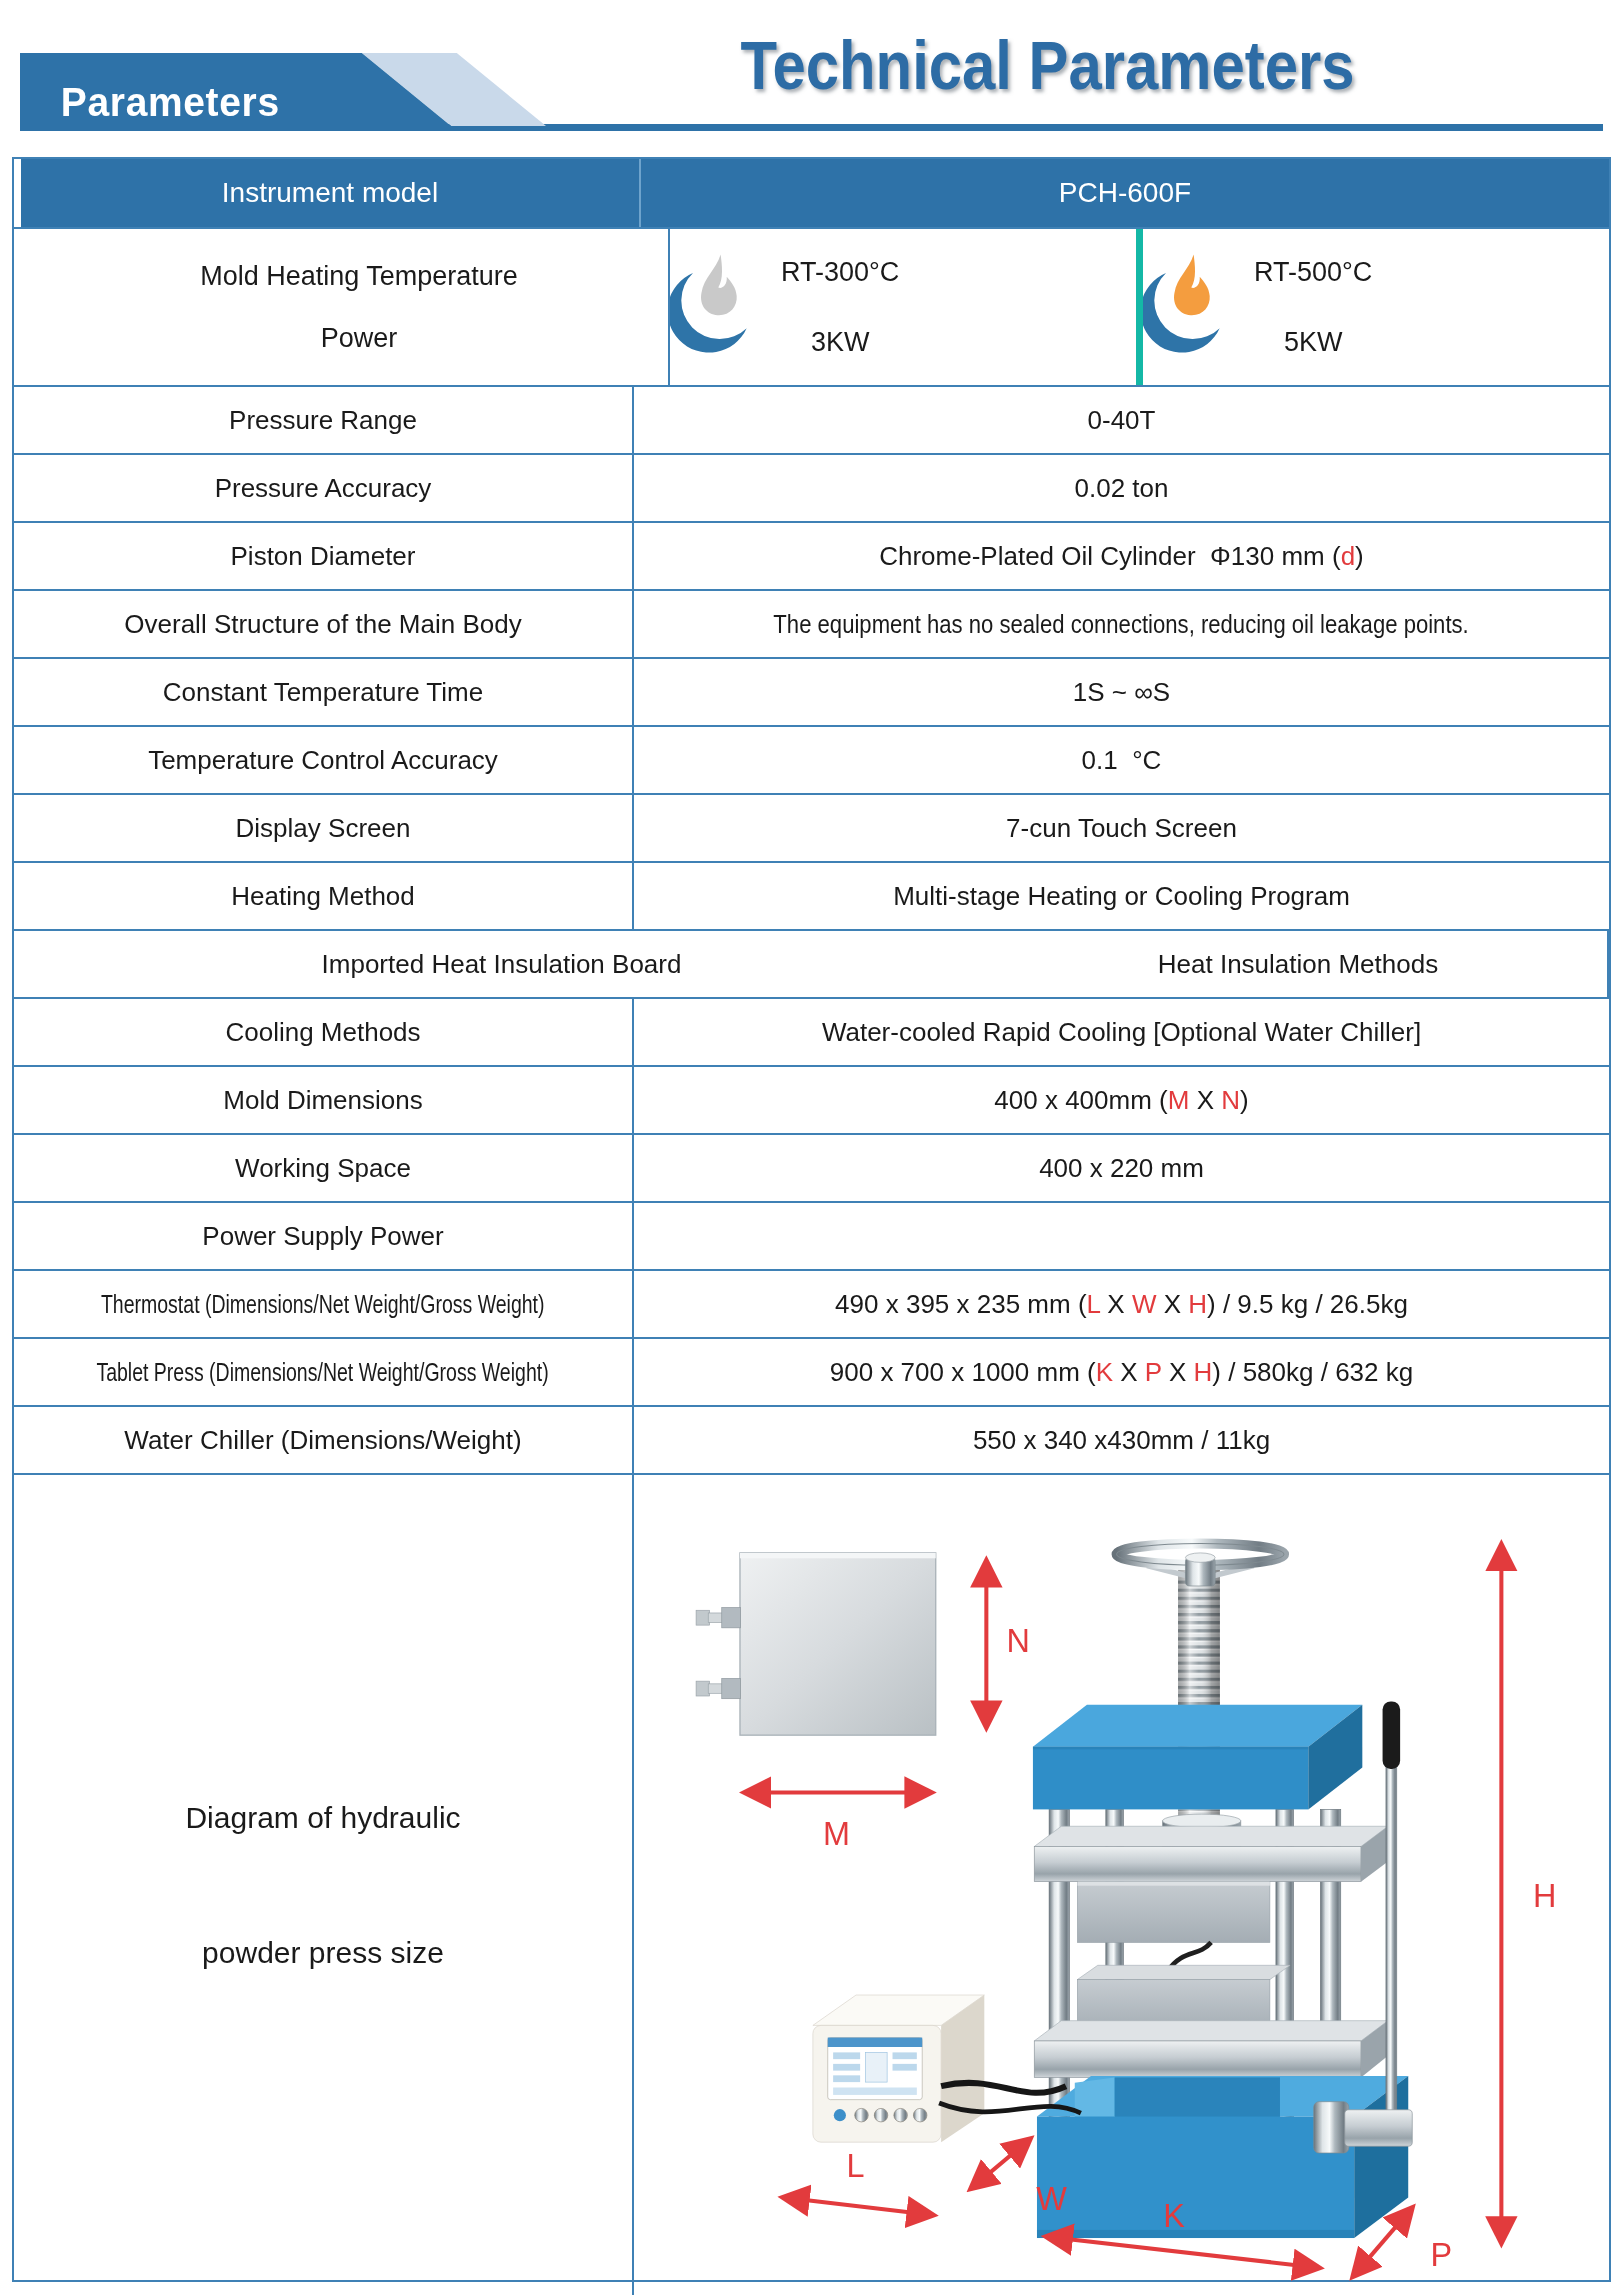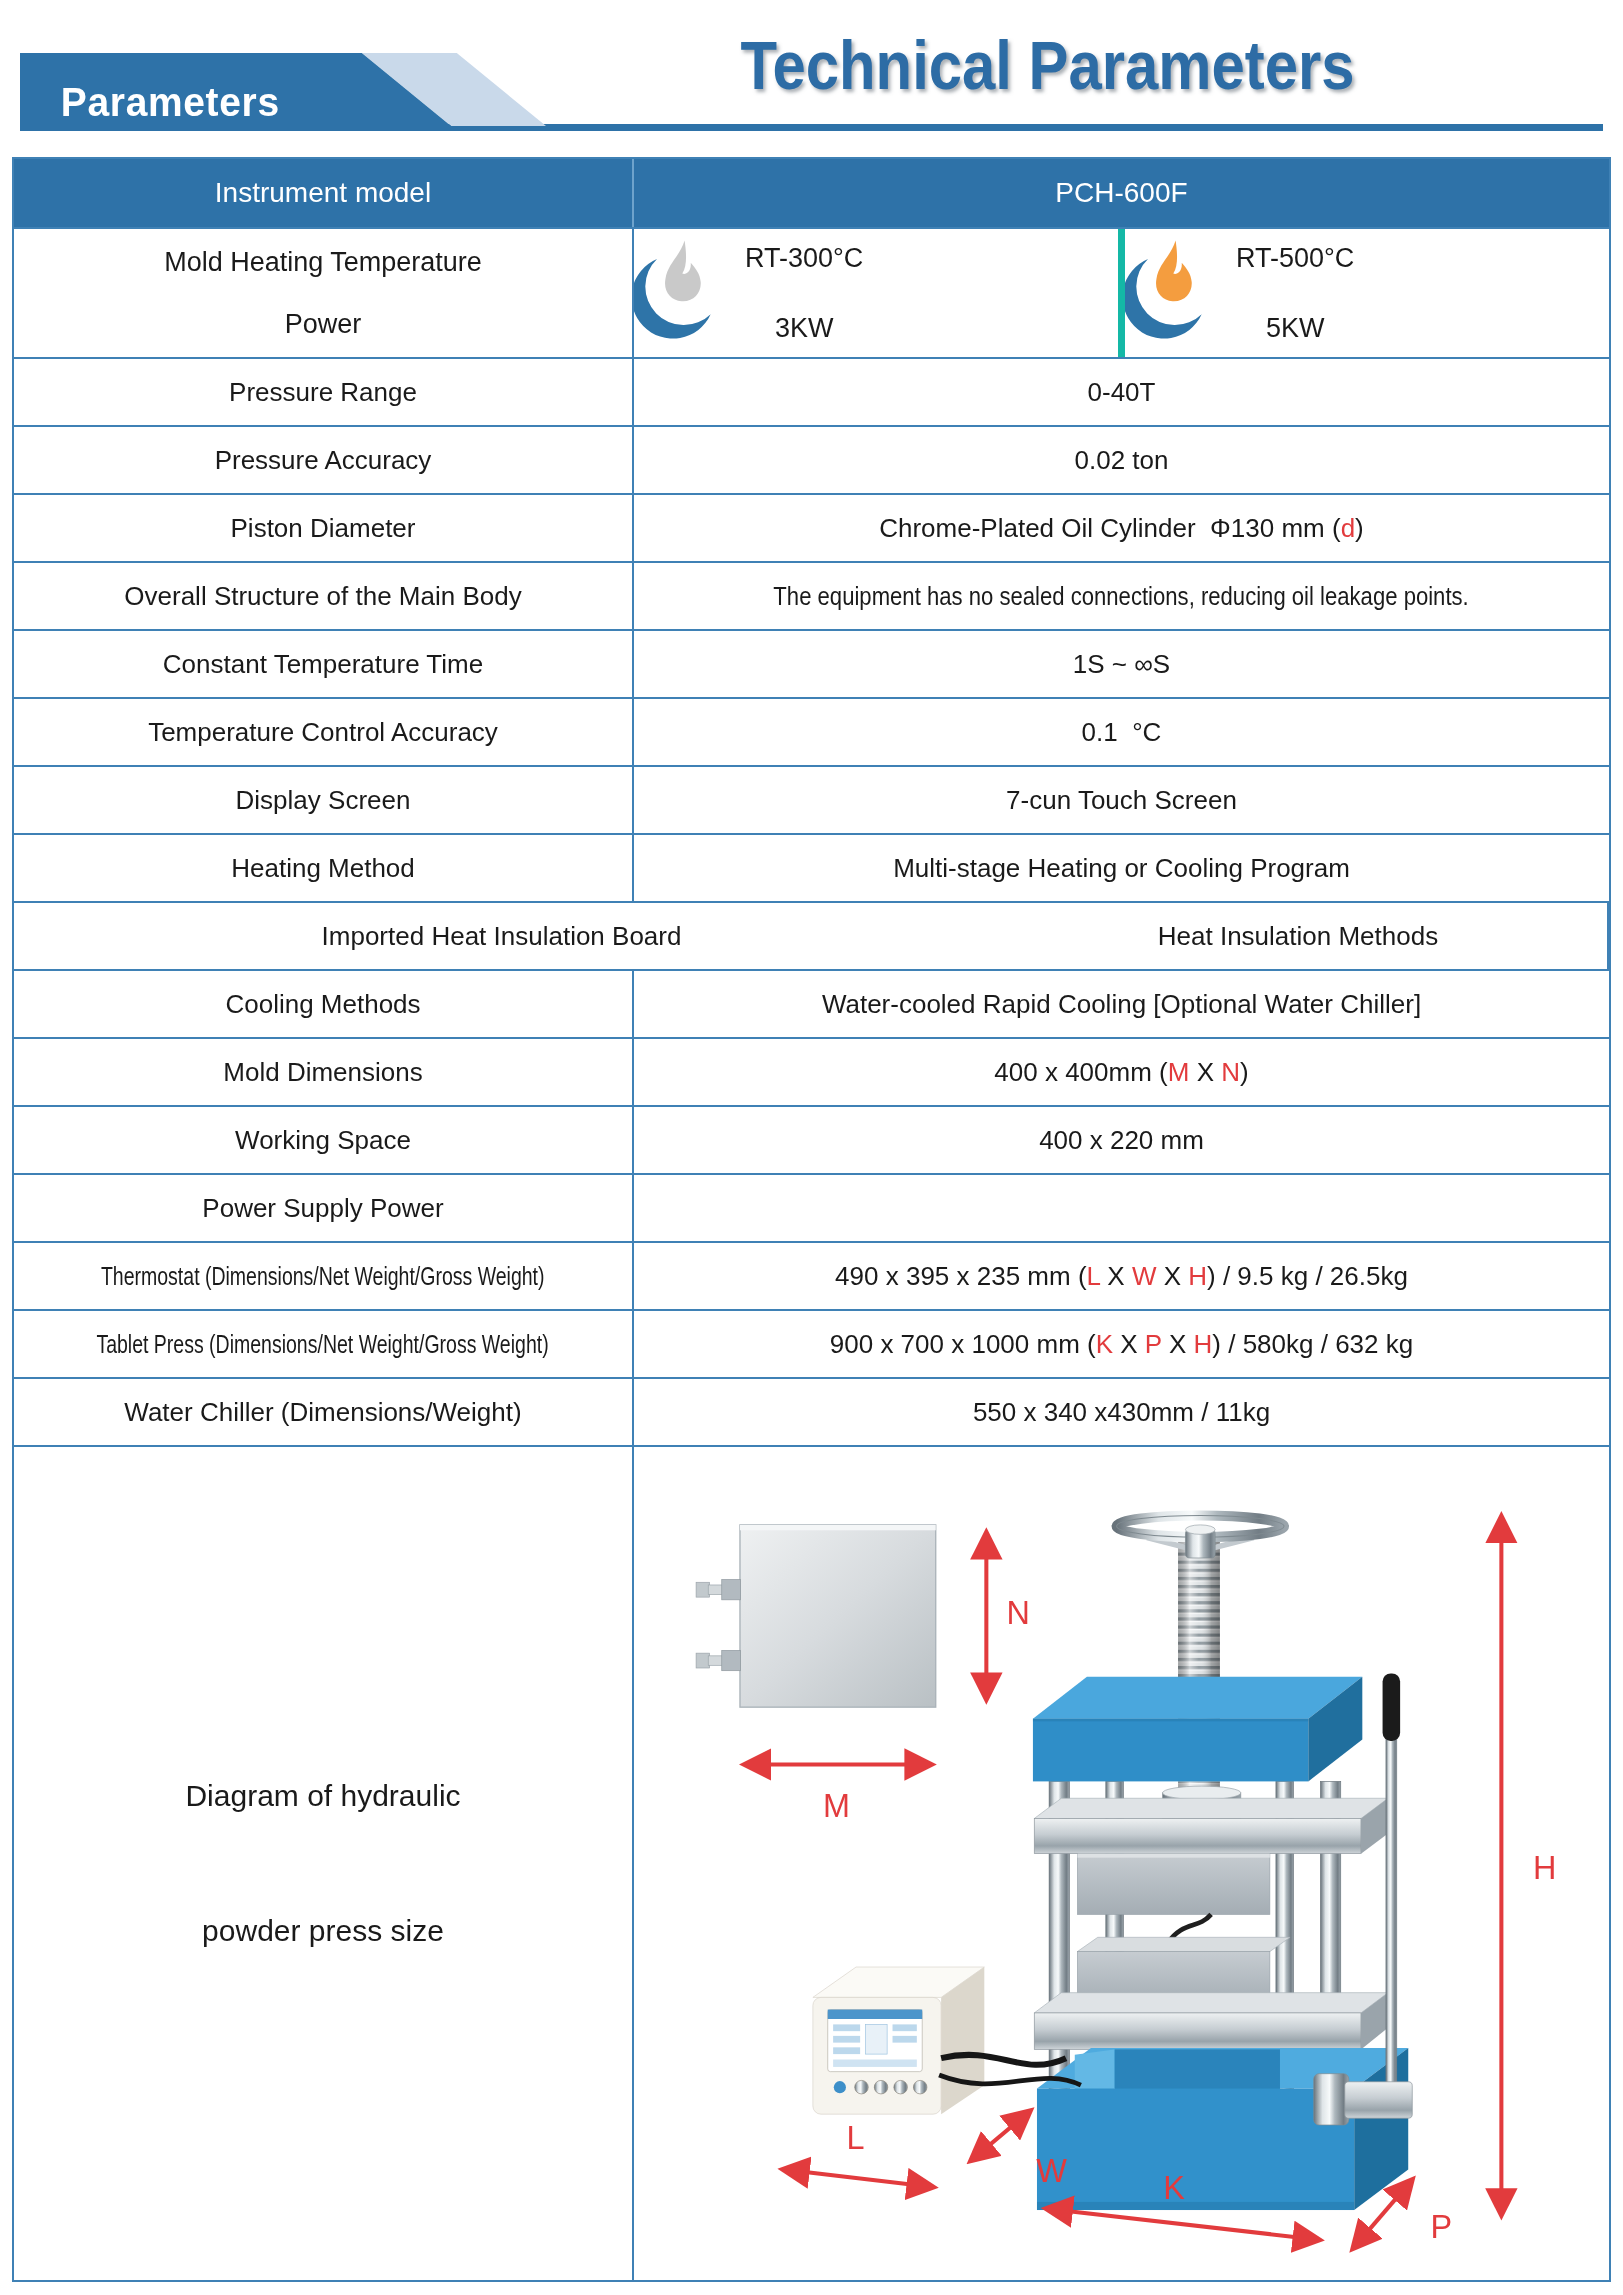--- a/index.html
+++ b/index.html
@@ -16,27 +16,27 @@
         transform:scaleX(.95);transform-origin:left center;white-space:nowrap;}
   .page-title{position:absolute;left:676px;top:26px;width:743px;text-align:center;
         font-size:68px;font-weight:bold;color:#2d6ca5;white-space:nowrap;
         transform:scaleX(.88);transform-origin:center;
         text-shadow:2.7px 3.4px 4px rgba(90,100,110,.5);}
 
   
   .spec-table{position:absolute;left:12px;top:157px;width:1599px;height:2125px;
         border:2px solid #3f81b5;box-sizing:border-box;display:flex;flex-direction:column;background:#fff;}
   .trow{display:flex;border-top:2px solid #3f81b5;box-sizing:border-box;flex:0 0 auto;}
-  .trow.first{border-top:none;}
+  .trow.first{border-top:none;margin-left:7px;}
   .cell{display:flex;align-items:center;justify-content:center;box-sizing:border-box;text-align:center;}
   .lab{flex:0 0 620px;width:620px;border-right:2px solid #3f81b5;}
   .val{flex:1;}
   .thead{height:68px;background:#2e72a8;color:#fff;font-size:28px;}
   .thead .lab{border-right-color:#6ea3cc;}
-  .heat{height:130px;font-size:27px;}
+  .heat{height:158px;font-size:27px;padding-left:36px;}
   .heat .lab{flex-direction:column;gap:31px;}
   .heat .val{padding:0;align-items:stretch;}
   .heat-half{flex:1;display:flex;align-items:center;justify-content:flex-start;gap:19px;}
   .heat-half + .heat-half{border-left:7px solid #14b8a6;}
   .heat-text{display:flex;flex-direction:column;align-items:center;gap:39px;}
   #rows .trow{height:68px;font-size:26px;}
   .red{color:#e23b3d;}
   .cond{display:inline-block;transform:scaleX(.75);transform-origin:center;white-space:nowrap;}
   .cond2{display:inline-block;transform:scaleX(.85);transform-origin:center;white-space:nowrap;}
   .diag{flex:1;}

